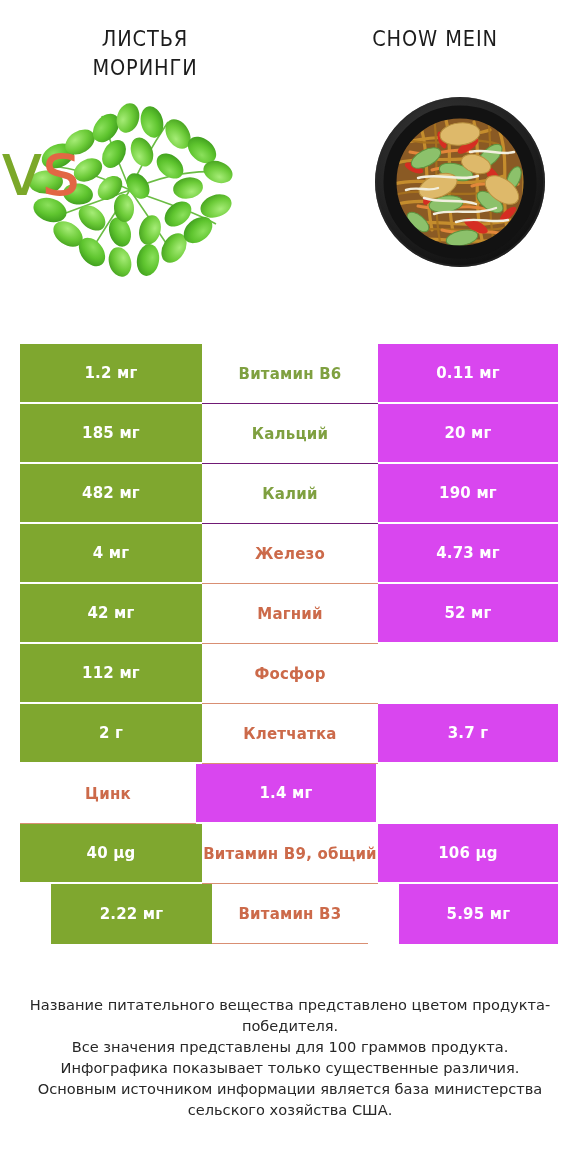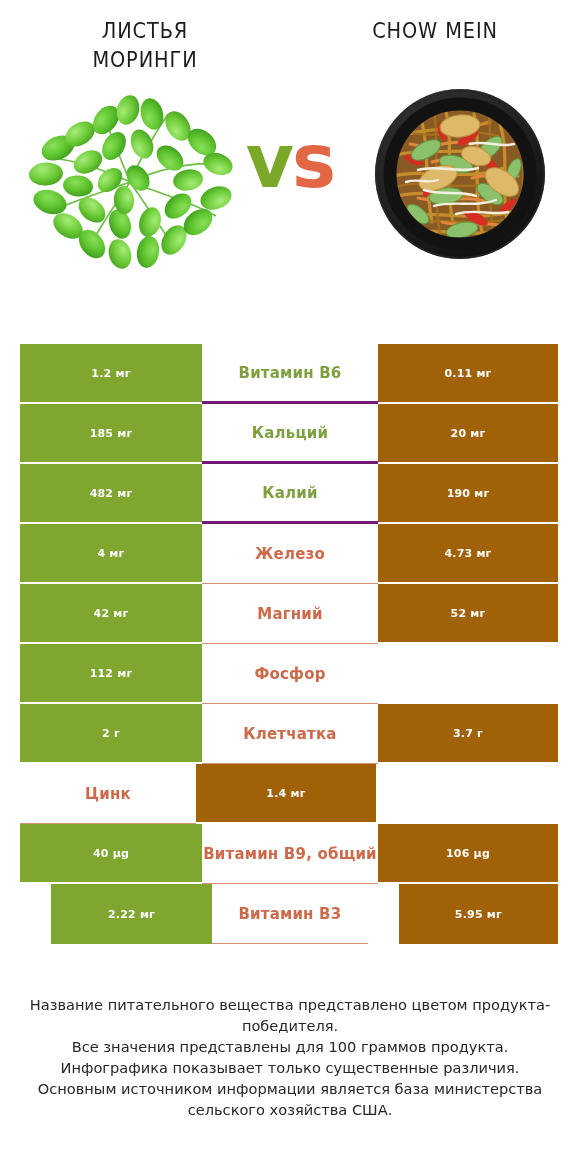--- a/index.html
+++ b/index.html
@@ -13,21 +13,21 @@
     font-family: "Liberation Sans", sans-serif;
     color: #2b2b2b;
     overflow: hidden;
     position: relative;
   }
 
   
   .header {
     display: flex;
     width: 580px;
-    padding-top: 16px;
+    padding-top: 24px;
     box-sizing: border-box;
   }
   .header-col {
     width: 290px;
     text-align: center;
   }
   .food-title {
     font-size: 21.5px;
     letter-spacing: 0.9px;
     line-height: 29px;
@@ -59,23 +59,23 @@
     left: 372px;
     top: 12px;
     width: 176px;
     height: 176px;
   }
   .vs {
     position: absolute;
     left: 0;
     top: 44px;
     width: 580px;
-    text-align: center;
+    text-align: left;
     font-size: 74px;
-    font-weight: 700;
+    font-weight: 400;
     letter-spacing: -2px;
     font-family: "DejaVu Sans", sans-serif;
     line-height: 86px;
   }
   .vs .v { color: #7BA829; }
   .vs .s { color: #E26744; }
 
   
   .table {
     position: absolute;
@@ -85,50 +85,50 @@
   }
   .row {
     display: flex;
     height: 60px;
     align-items: stretch;
   }
   .cell {
     display: flex;
     align-items: center;
     justify-content: center;
-    font-size: 11px;
+    font-size: 15px;
     font-weight: 700;
     letter-spacing: 0.2px;
     box-sizing: border-box;
     font-family: "DejaVu Sans", sans-serif;
   }
   .cell-left {
     width: 182px;
     background: #7FA72F;
     color: #ffffff;
     border-bottom: 2px solid #ffffff;
   }
   .cell-mid {
     width: 176px;
     background: #ffffff;
     font-size: 15px;
     font-weight: 700;
   }
   .cell-right {
     width: 180px;
-    background: #a16207;
+    background: #d946ef;
     color: #ffffff;
     border-bottom: 2px solid #ffffff;
   }
   .row:last-child .cell-left,
   .row:last-child .cell-right { border-bottom: none; margin-left: 31px; }
 
   .win-green .cell-mid {
     color: #7FA040;
-    border-bottom: 3px solid #701a75;
+    border-bottom: 1px solid #701a75;
   }
   .win-orange .cell-mid {
     color: #CC6A4A;
     border-bottom: 1px solid #D98F73;
   }
 
   
   .footer {
     position: absolute;
     left: 0;

